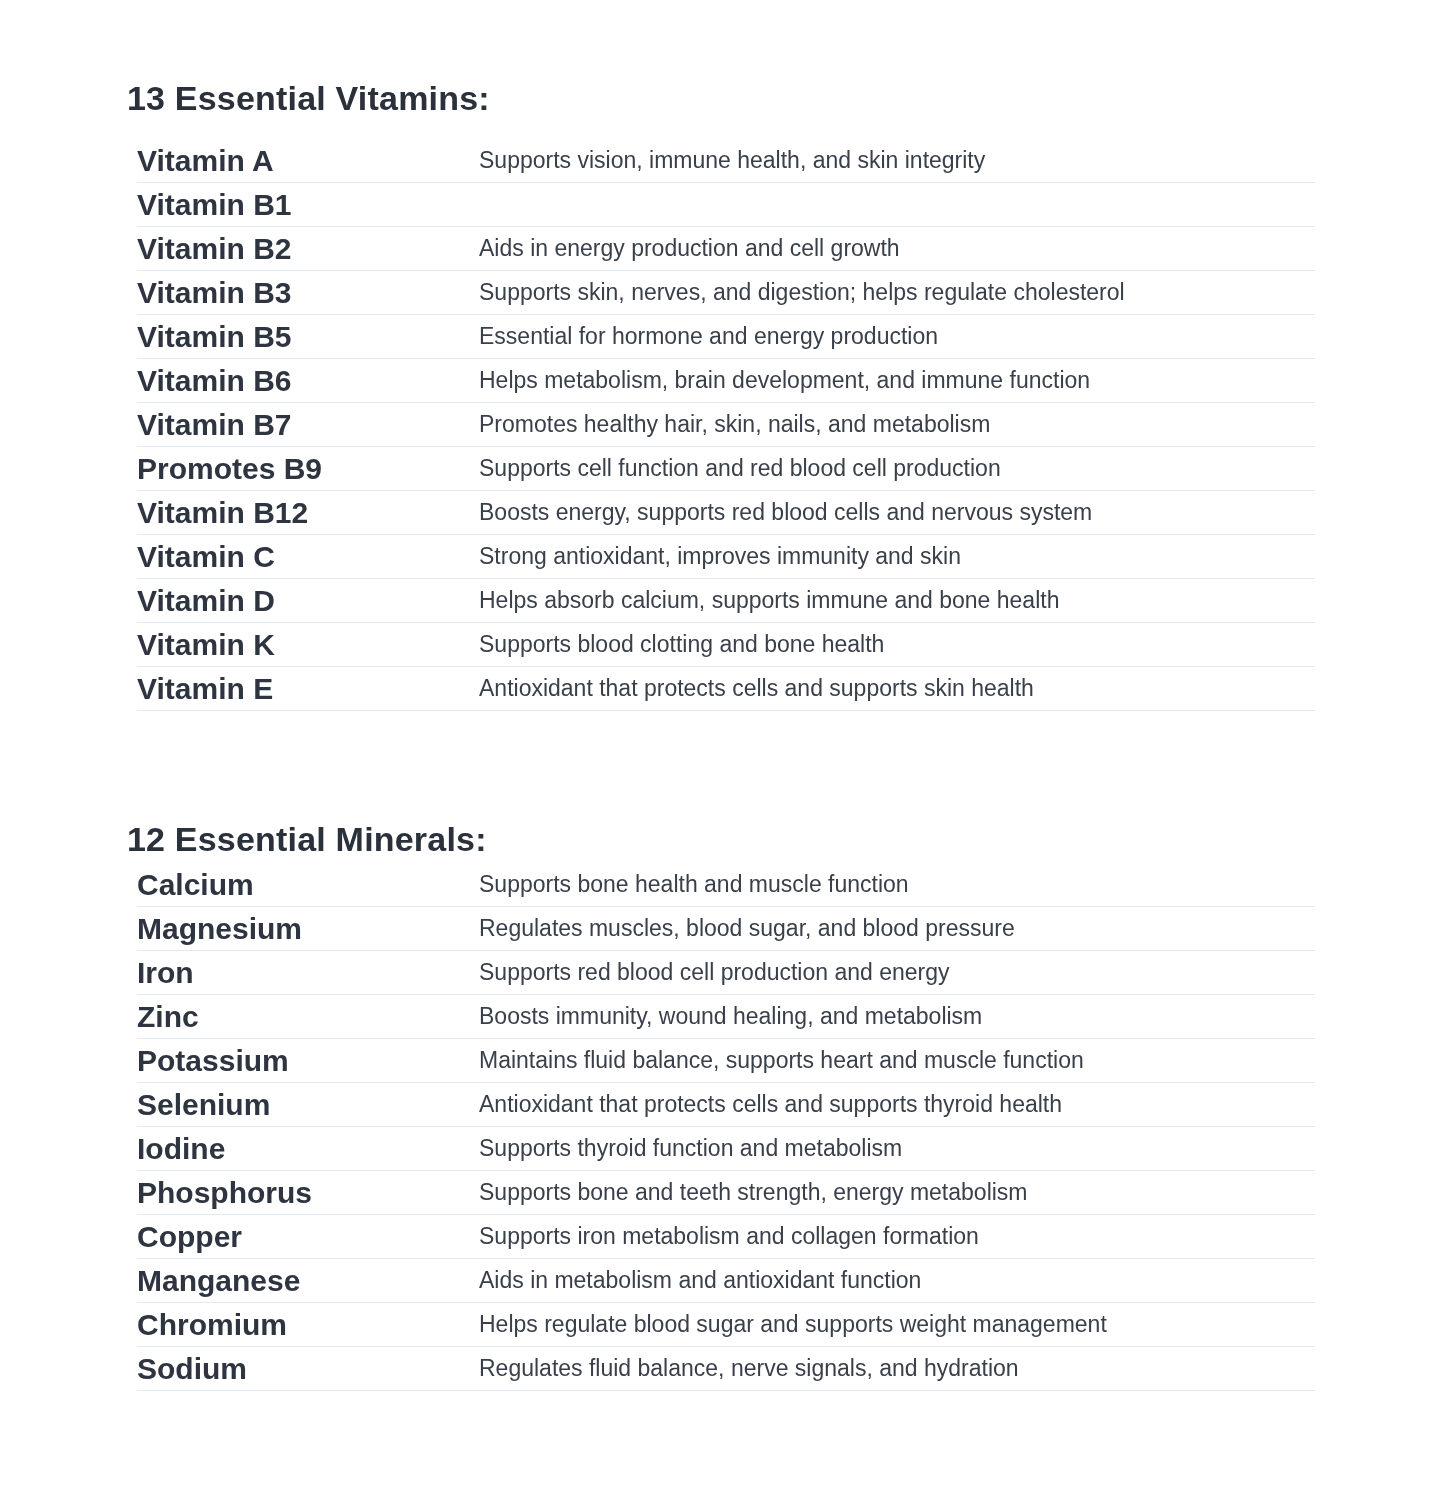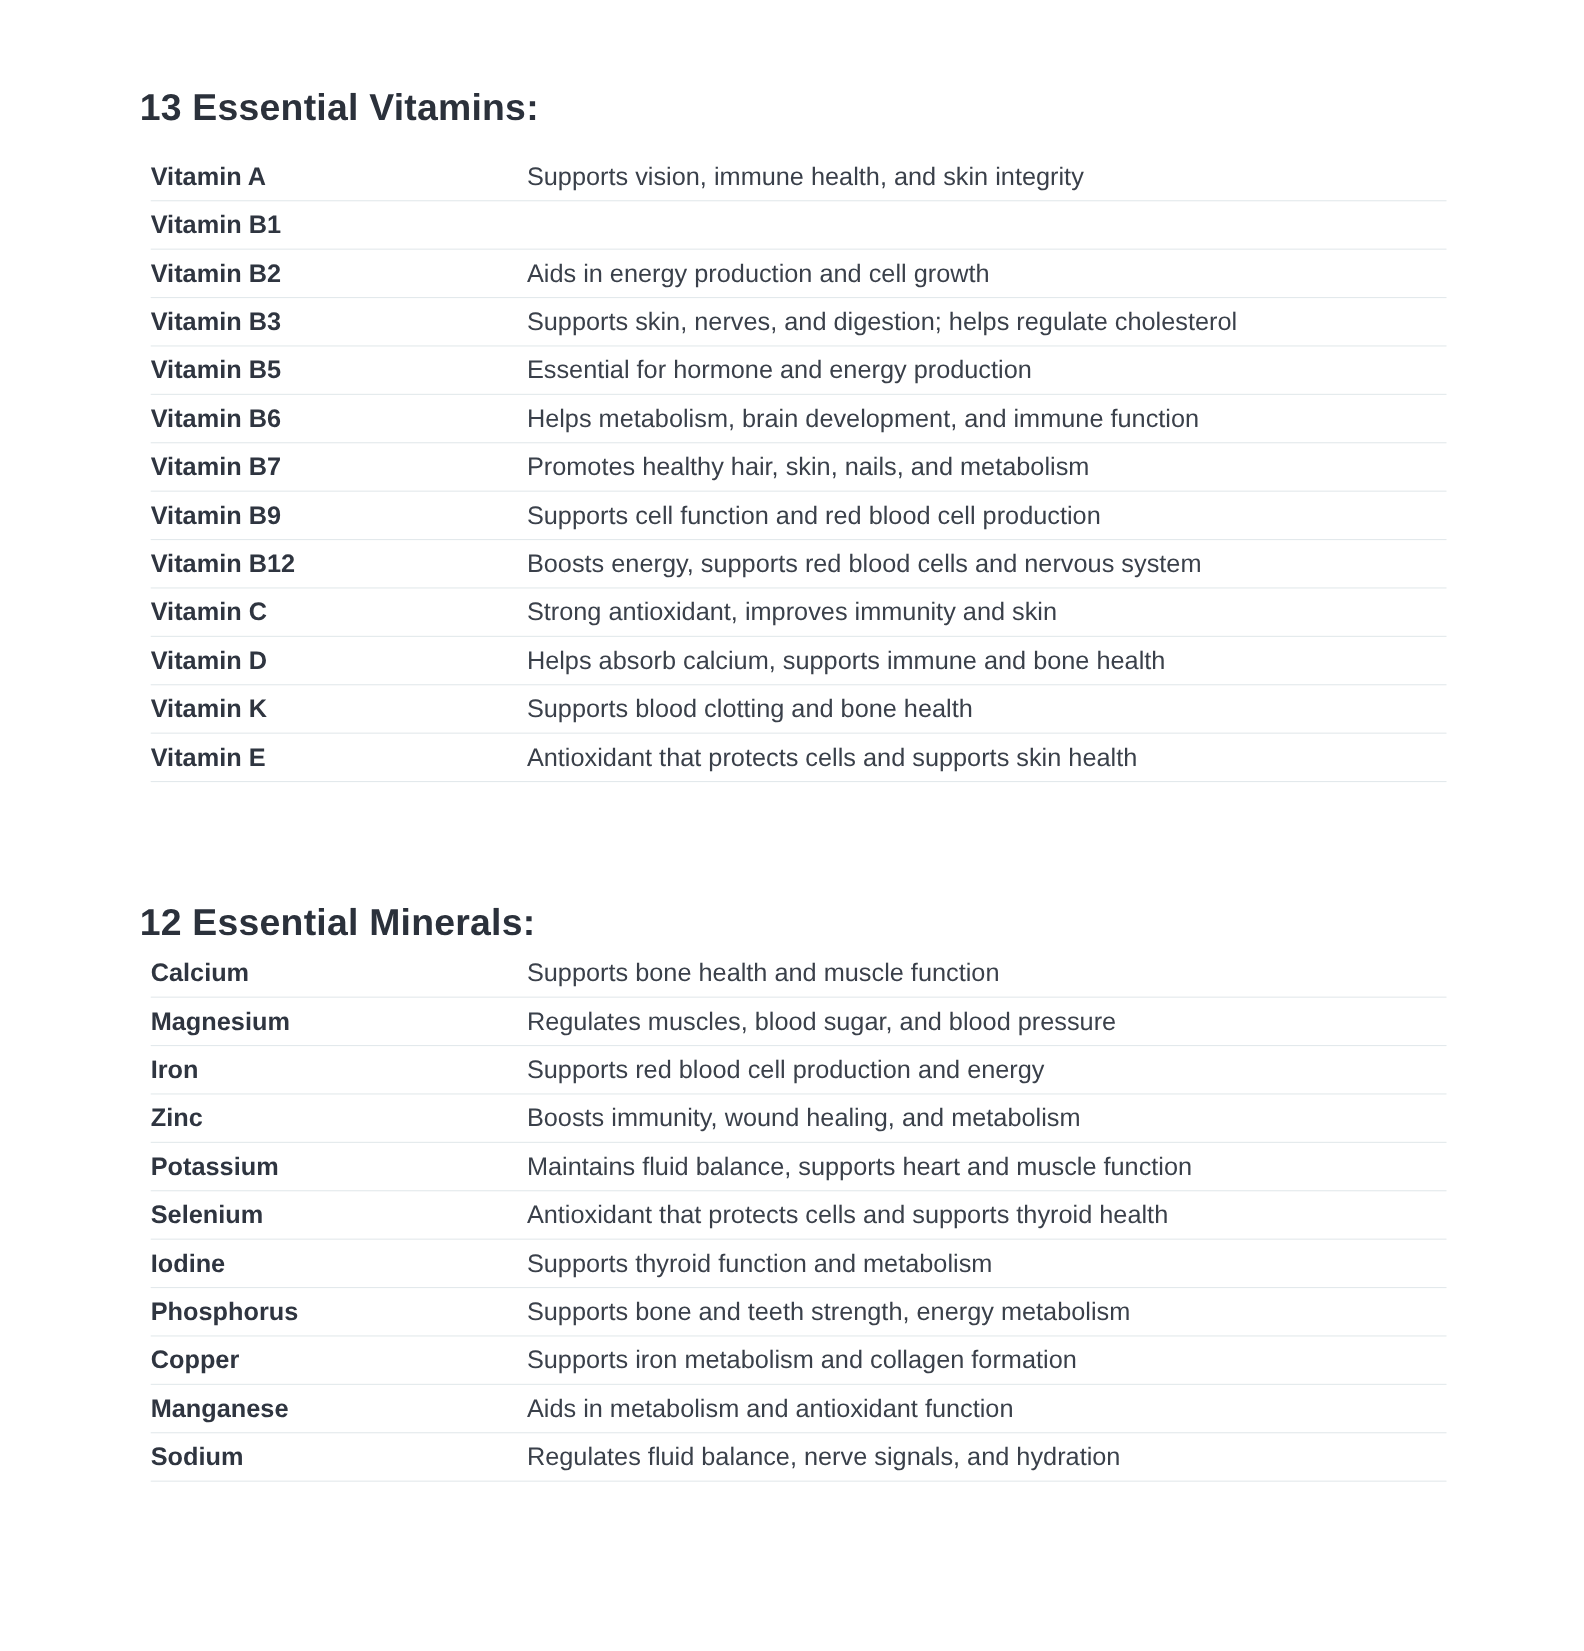--- a/index.html
+++ b/index.html
@@ -1,21 +1,21 @@
 <!DOCTYPE html>
 <html><head>
 <meta charset="utf-8">
 <style>
   html, body { margin: 0; padding: 0; background: #ffffff; }
   body { width: 1440px; height: 1501px; position: relative; font-family: "Liberation Sans", sans-serif; color: #2f3540; }
   .section { position: absolute; left: 127px; width: 1188px; }
   .section h2 { margin: 0; font-size: 34px; font-weight: 700; color: #2b313b; letter-spacing: 0.2px; height: 40px; line-height: 40px; }
   .rows { margin-top: 22px; margin-left: 10px; }
   .row { display: flex; height: 44px; border-bottom: 1px solid #e3e9ec; align-items: center; box-sizing: border-box; }
-  .name { width: 342px; font-size: 23px; font-weight: 700; color: #2f3540; }
+  .name { width: 342px; font-size: 30px; font-weight: 700; color: #2f3540; }
   .desc { flex: 1; font-size: 23px; font-weight: 400; color: #3a404a; }
   #vit { top: 78px; }
   #min { top: 819px; }
   #vit .rows { margin-top: 21px; }
   #min .rows { margin-top: 4px; }
 </style>
 </head>
 <body>
 
 <section class="section" id="vit">
@@ -42,21 +42,21 @@
       </div>
       <div class="row">
         <div class="name">Vitamin B6</div>
         <div class="desc">Helps metabolism, brain development, and immune function</div>
       </div>
       <div class="row">
         <div class="name">Vitamin B7</div>
         <div class="desc">Promotes healthy hair, skin, nails, and metabolism</div>
       </div>
       <div class="row">
-        <div class="name">Vitamin B9</div>
+        <div class="name">Promotes B9</div>
         <div class="desc">Supports cell function and red blood cell production</div>
       </div>
       <div class="row">
         <div class="name">Vitamin B12</div>
         <div class="desc">Boosts energy, supports red blood cells and nervous system</div>
       </div>
       <div class="row">
         <div class="name">Vitamin C</div>
         <div class="desc">Strong antioxidant, improves immunity and skin</div>
       </div>
@@ -112,17 +112,21 @@
       </div>
       <div class="row">
         <div class="name">Copper</div>
         <div class="desc">Supports iron metabolism and collagen formation</div>
       </div>
       <div class="row">
         <div class="name">Manganese</div>
         <div class="desc">Aids in metabolism and antioxidant function</div>
       </div>
       <div class="row">
+        <div class="name">Chromium</div>
+        <div class="desc">Helps regulate blood sugar and supports weight management</div>
+      </div>
+      <div class="row">
         <div class="name">Sodium</div>
         <div class="desc">Regulates fluid balance, nerve signals, and hydration</div>
       </div>
     </div>
 </section>
 
 </body></html>

